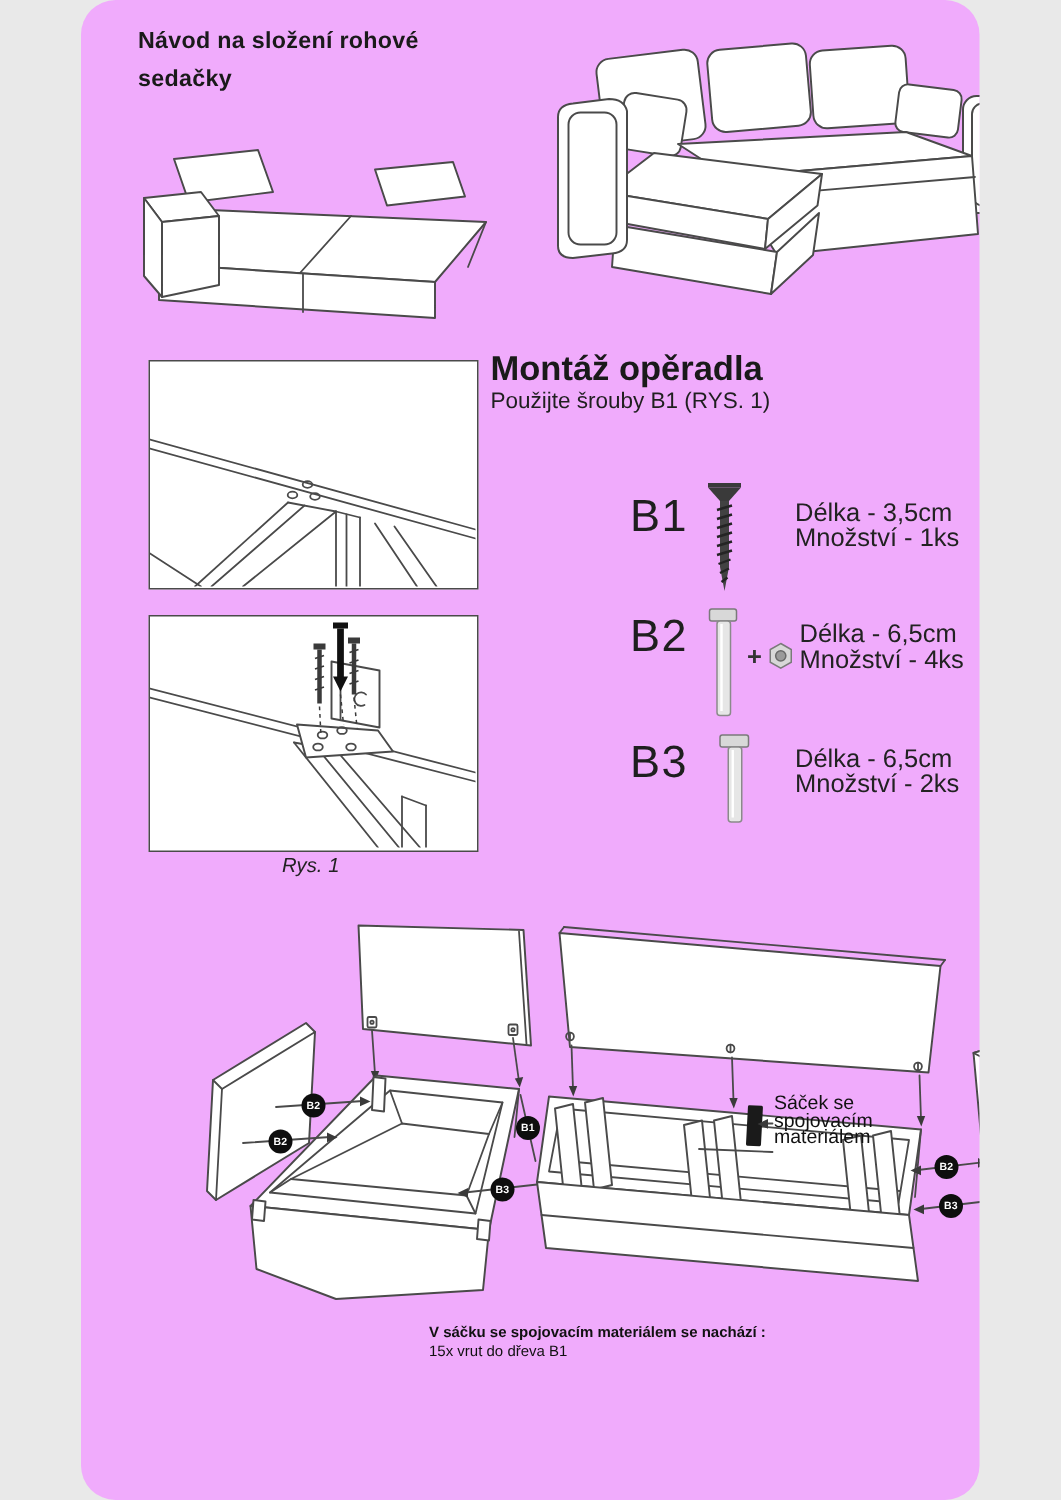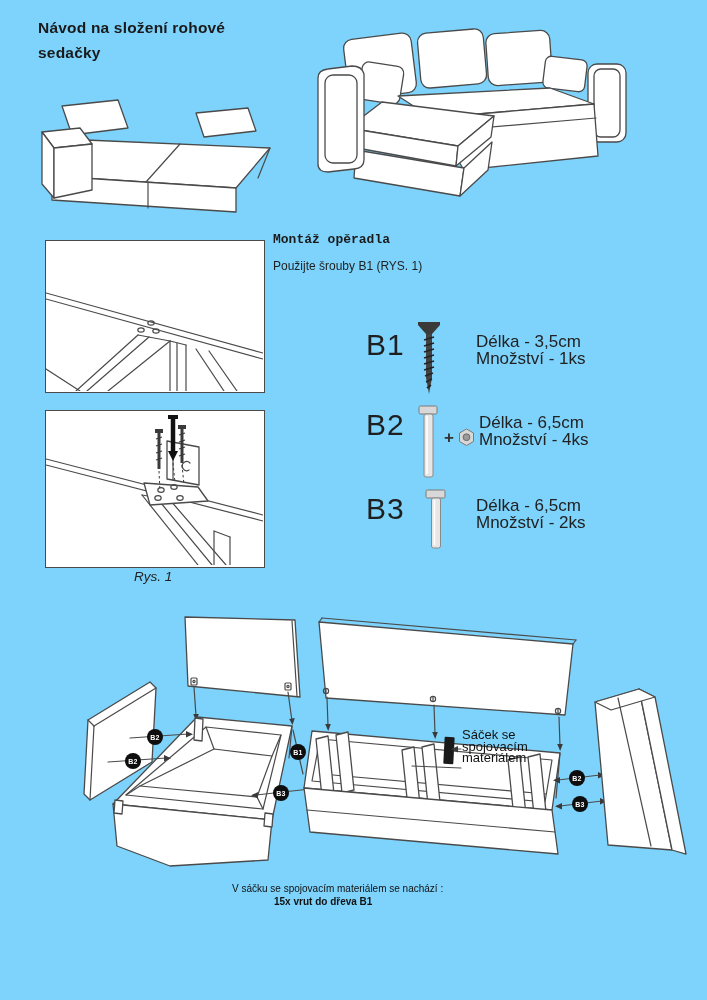--- a/index.html
+++ b/index.html
@@ -1,38 +1,39 @@
 <!DOCTYPE html>
 <html><head>
 <meta charset="utf-8">
 <style>
   html,body{margin:0;padding:0;background:#e9e9e9;}
   .page{
-    position:relative;width:707px;height:1000px;background:#7dd3fc;
+    position:relative;width:599px;height:1000px;background:#f0abfc;
     font-family:"Liberation Sans", sans-serif;color:#1a1a1a;overflow:hidden;
     margin:0 auto;
+    border-radius:23px;
   }
   .abs{position:absolute;}
   .preline{white-space:pre-line;}
   .title{font-size:15.5px;font-weight:700;line-height:25px;letter-spacing:.2px;}
-  .heading{font-size:13px;font-weight:700;font-family:Liberation Mono, monospace;}
-  .subheading{font-size:12px;color:#1f1f1f;}
+  .heading{font-size:23px;font-weight:700;}
+  .subheading{font-size:15px;color:#1f1f1f;}
   .detail-box{border:1.2px solid #4a4a4a;background:#fff;}
   .caption{font-size:13.5px;color:#222;font-style:italic;}
   .hw-label{font-size:30px;font-weight:400;color:#1f1f1f;letter-spacing:1px;}
   .hw-desc{font-size:17px;line-height:17px;color:#222;}
   .plus{font-size:17px;font-weight:700;color:#333;}
   .badge{
     width:16px;height:16px;border-radius:50%;background:#0e0e0e;color:#fff;
     font-size:7px;font-weight:700;display:flex;align-items:center;justify-content:center;
     letter-spacing:.2px;
   }
   .bag-label{font-size:13px;line-height:11.5px;color:#111;}
-  .note-intro{font-size:10px;font-weight:400;color:#111;line-height:13px;}
-  .note-item{font-size:10px;font-weight:700;color:#111;line-height:13px;margin-left:42px;}
+  .note-intro{font-size:10px;font-weight:700;color:#111;line-height:13px;}
+  .note-item{font-size:10px;font-weight:400;color:#111;line-height:13px;}
   svg{display:block;}
   .ln{stroke:#4a4a4a;stroke-width:1.2;fill:none;stroke-linecap:round;stroke-linejoin:round;}
   .shape{stroke:#4a4a4a;stroke-width:1.3;fill:#ffffff;stroke-linejoin:round;stroke-linecap:round;}
   .dash{stroke:#3a3a3a;stroke-width:1;fill:none;stroke-dasharray:2.5 2.5;}
   .arrowhead{fill:#3a3a3a;stroke:none;}
 </style>
 </head>
 <body>
 
 <div class="page">

